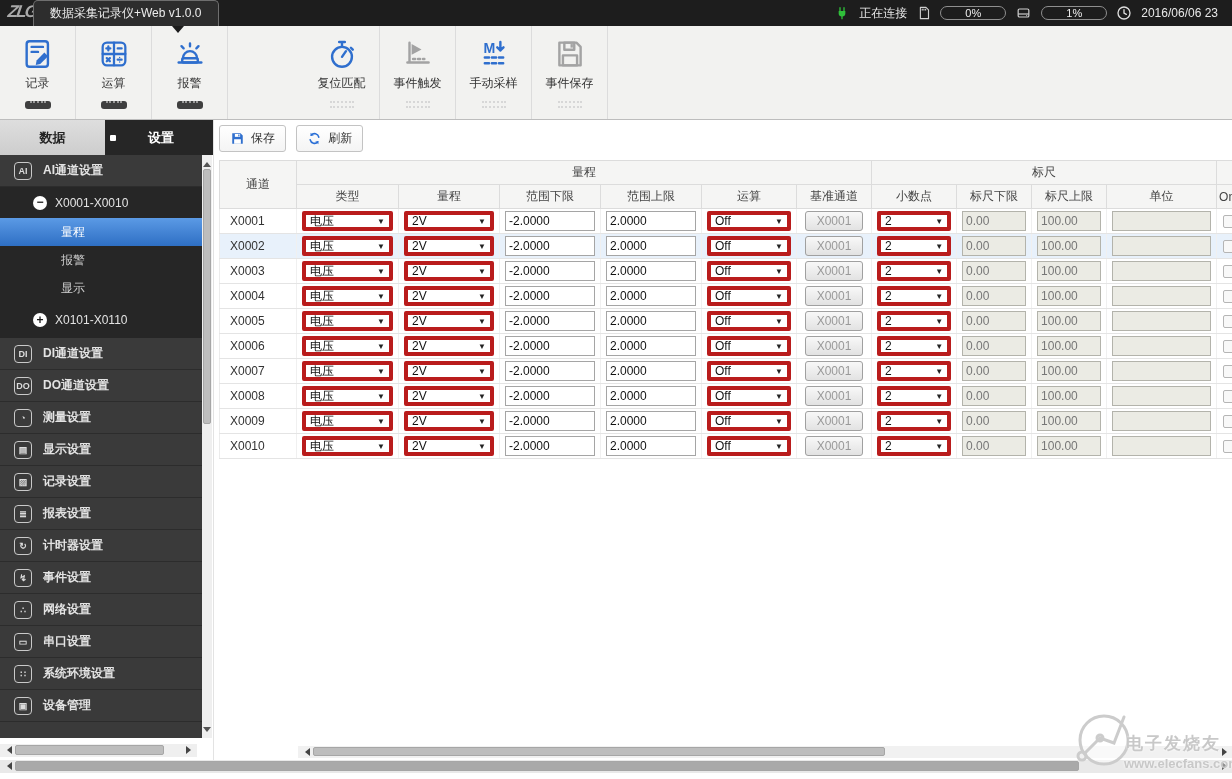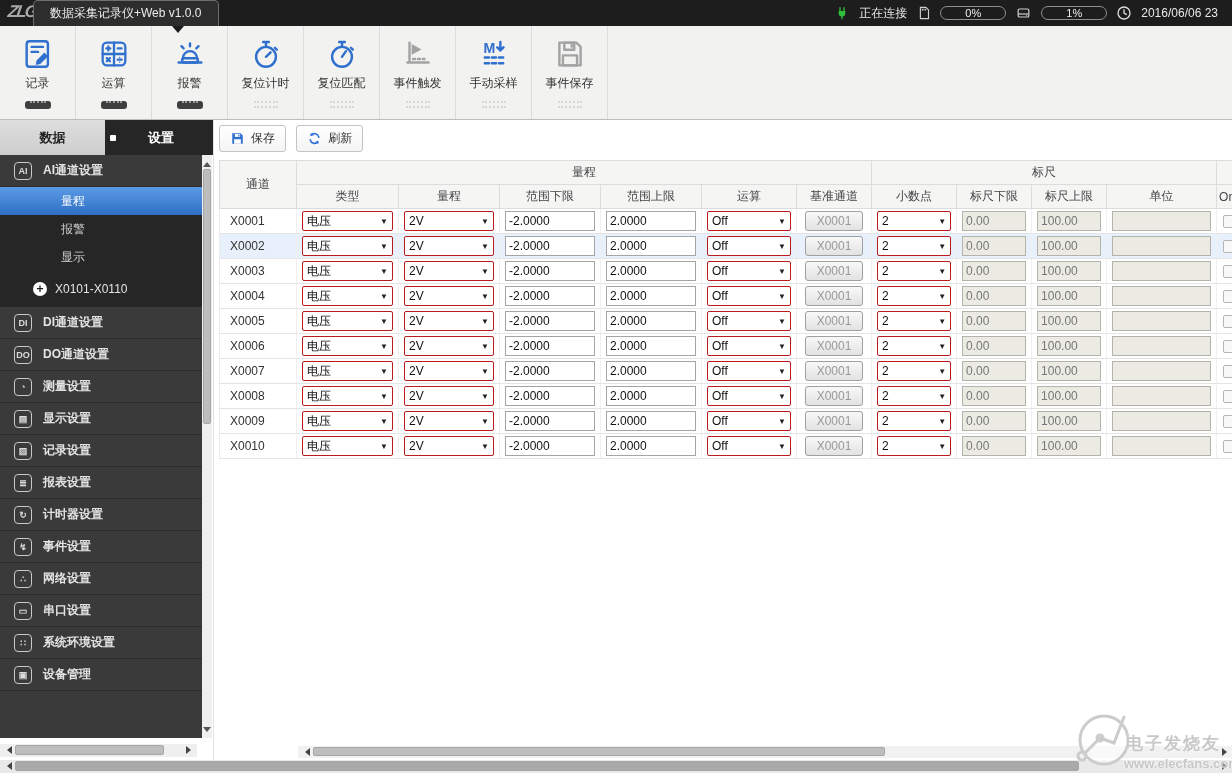--- a/index.html
+++ b/index.html
@@ -59,21 +59,21 @@
   #btnrow { position:absolute; left:5px; top:5px; }
 
   #tablewrap { position:absolute; left:5px; top:40px; width:1014px; overflow:hidden; }
   table { border-collapse:collapse; table-layout:fixed; width:1061px; }
   th { background:#f5f5f4; border:1px solid #dcdcdc; font-weight:normal; color:#444; font-size:12px; height:24px; text-align:center; }
   td { border-bottom:1px solid #e4e4e4; border-right:1px solid #f0f0f0; height:25px; padding:0; }
   tr.hl td { background:#e8f1fb; }
   td.c-ch { padding-left:10px; color:#333; border-left:1px solid #ececec; }
   th.c-on, td.c-on { border-right:none; }
   th.c-on { text-align:left; padding-left:2px; }
-  .sel { display:flex; align-items:center; justify-content:space-between; height:20px; margin:0 5px; border:1px solid #b91c1c; border-radius:2px; background:#fff; padding:0 4px; font-size:12px; color:#111; }
+  .sel { display:flex; align-items:center; justify-content:space-between; height:20px; margin:0 5px; border:4px solid #b91c1c; border-radius:2px; background:#fff; padding:0 4px; font-size:12px; color:#111; }
   .sel::after { content:"▼"; font-size:8px; color:#222; margin-left:4px; }
   .inp { display:block; width:calc(100% - 10px); height:20px; margin:0 5px; border:1px solid #a5a5a5; background:#fff; font-size:12px; padding:0 3px; font-family:"Liberation Sans", sans-serif; color:#111; }
   .inp[disabled] { background:#ebebe4; border-color:#b3b3ab; color:#777; }
   .refbtn { height:20px; margin:0 8px; border:1px solid #a0a0a0; border-radius:3px; background:linear-gradient(#f8f8f8,#e2e2e2); color:#999; font-size:12px; display:flex; align-items:center; justify-content:center; }
   .chk { width:13px; height:13px; border:1px solid #b5b5b5; border-radius:2px; background:#f8f8f8; margin-left:6px; }
 
   
   #watermark { position:absolute; left:1072px; top:698px; width:160px; height:78px; z-index:6; color:#c8c8c8; }
   #wm-title { position:absolute; left:54px; top:34px; font-size:17px; font-weight:bold; letter-spacing:2px; text-shadow:0 0 3px #fff; }
   #wm-site { position:absolute; left:52px; top:58px; font-size:13px; font-weight:bold; text-shadow:0 0 3px #fff; }
@@ -144,32 +144,20 @@
         <svg class="blue" width="34" height="34" viewBox="0 0 24 24" fill="none" stroke="currentColor" stroke-width="1.7" stroke-linecap="round" stroke-linejoin="round">
       <path d="M7 15a5 5 0 0 1 10 0"></path>
           <rect x="6.5" y="15" width="11" height="3" rx="1"></rect>
           <path d="M4 18h16"></path>
           <path d="M12 4.5v2M6 6.5l1.5 1.5M18 6.5l-1.5 1.5"></path>
     </svg>
       </div>
     <div class="tlabel">报警</div>
     <div class="ind-dark"></div>
   </div>
-  <div class="tbtn" style="left:228px">
-    <div class="ticonwrap">
-        <svg class="blue" width="34" height="34" viewBox="0 0 24 24" fill="none" stroke="currentColor" stroke-width="1.7" stroke-linecap="round">
-      <circle cx="12" cy="14" r="7"></circle>
-          <path d="M10 3.5h4M12 3.5v3.2"></path>
-          <path d="M12 14l3.2-3.2"></path>
-          <path d="M18.3 7.6l1.3 1.3"></path>
-    </svg>
-      </div>
-    <div class="tlabel">复位计时</div>
-    <div class="ind-light"></div>
-  </div>
   <div class="tbtn" style="left:304px">
     <div class="ticonwrap">
         <svg class="blue" width="34" height="34" viewBox="0 0 24 24" fill="none" stroke="currentColor" stroke-width="1.7" stroke-linecap="round">
       <circle cx="12" cy="14" r="7"></circle>
           <path d="M10 3.5h4M12 3.5v3.2"></path>
           <path d="M12 14l2.8-4"></path>
           <path d="M18.3 7.6l1.3 1.3"></path>
     </svg>
       </div>
     <div class="tlabel">复位匹配</div>
@@ -214,20 +202,24 @@
 <div id="tabbar">
   <div id="tab-data">数据</div>
   <div id="tab-dot"></div>
   <div id="tab-settings">设置</div>
 </div>
 
 <div id="sidebar">
   <div class="snode s-section">
     <span class="sicon">AI</span>
     <span>AI通道设置</span>
+  </div>
+  <div class="snode s-group">
+    <span class="tgl minus"></span>
+    <span>X0001-X0010</span>
   </div>
   <div class="snode s-leaf sel-blue">量程</div>
   <div class="snode s-leaf">报警</div>
   <div class="snode s-leaf">显示</div>
   <div class="snode s-group" style="height:36px">
     <span class="tgl plus"></span>
     <span>X0101-X0110</span>
   </div>
   <div class="snode s-section">
     <span class="sicon">DI</span>

